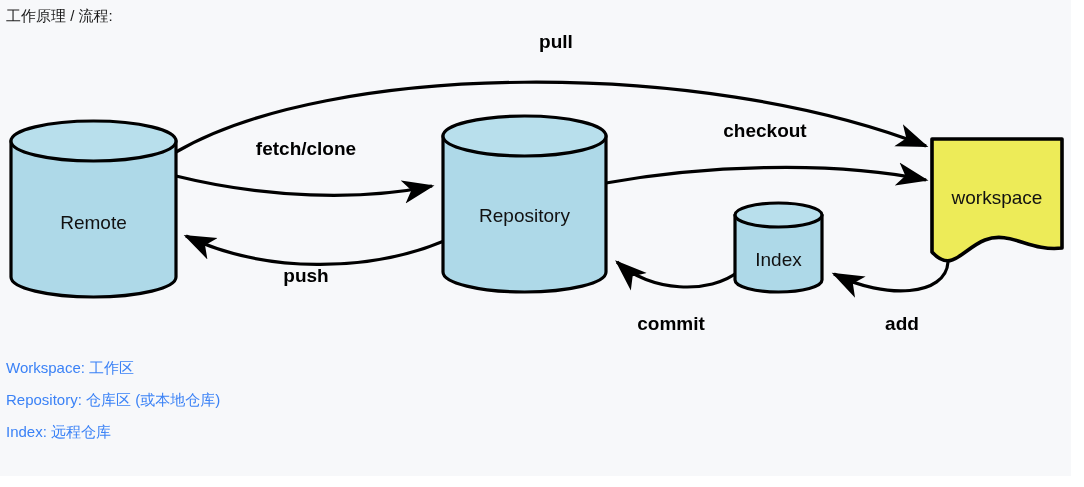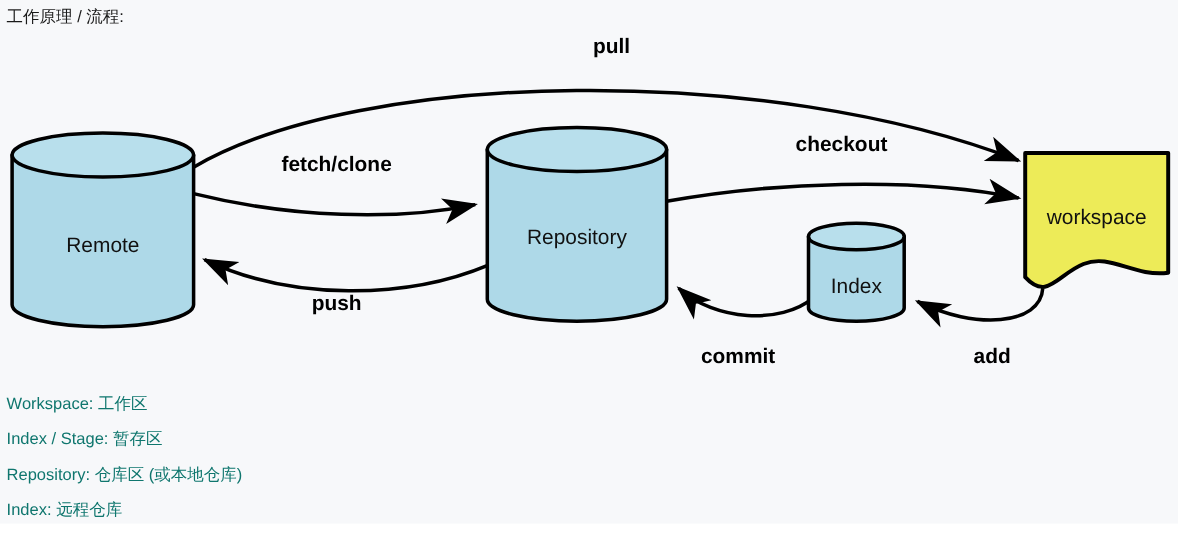--- a/index.html
+++ b/index.html
@@ -54,21 +54,21 @@
     dominant-baseline: middle;
   }
   #legend {
     position: absolute;
     left: 6px;
     top: 352px;
     width: 520px;
   }
   .legend-row {
     font-size: 15px;
-    color: #0f766e;
+    color: #3b82f6;
     line-height: 32px;
     white-space: nowrap;
   }
 </style>
 </head>
 <body>
 
 <div id="page">
 
   <div id="canvas-bg"></div>
@@ -138,18 +138,17 @@
                C 1030 252, 1010 230, 985 240
                C 962 249, 952 274, 932 252
                Z" fill="#edeb58" stroke="#000000" stroke-width="3.6" stroke-linejoin="round"></path>
       <text class="node-label" x="997" y="199">workspace</text>
     </g>
 
   </svg>
 
   <div id="legend">
     <div class="legend-row">Workspace:  工作区</div>
-    <div class="legend-row">Index / Stage:  暂存区</div>
     <div class="legend-row">Repository:  仓库区  (或本地仓库)</div>
     <div class="legend-row">Index:  远程仓库</div>
   </div>
 
 </div>
 
 </body></html>

